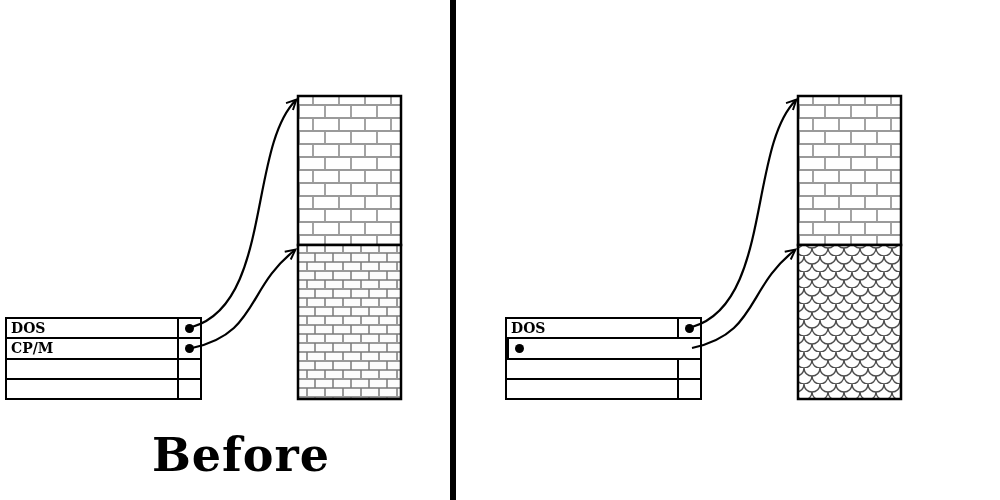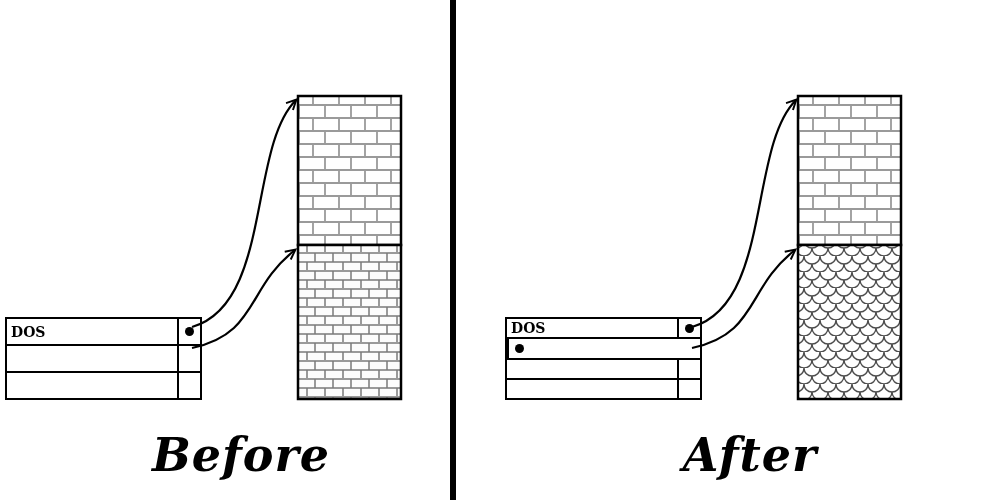--- a/index.html
+++ b/index.html
@@ -42,21 +42,21 @@
   .pmarkercol {
     width: 21px; border-left: 2px solid #000;
     display: flex; align-items: center; justify-content: center;
   }
   .pmarker { width: 9px; height: 9px; background: #000; border-radius: 50%; }
 
   
   .caption {
     position: absolute; top: 428px; left: 0; width: 100%;
     text-align: center;
-    font-style: italic; font-weight: bold; font-size: 46px;
+    font-weight: bold; font-size: 46px;
     letter-spacing: 1px;
   }
   .panel-before .caption { transform: translateX(16px); }
 </style>
 </head>
 <body>
 
 <div class="canvas">
 
   <section class="panel panel-before">
@@ -79,20 +79,26 @@
       <rect x="298" y="96" width="103" height="149" fill="url(#brickBigL)" stroke="#000" stroke-width="2.5"></rect>
       <rect x="298" y="245" width="103" height="154" fill="url(#brickSmallL)" stroke="#000" stroke-width="2.5"></rect>
 
       <path d="M192 327 C272 304 248 148 296 100" fill="none" stroke="#000" stroke-width="2.2" marker-end="url(#arrowHeadL)"></path>
       <path d="M192 348 C258 334 246 288 295 250" fill="none" stroke="#000" stroke-width="2.2" marker-end="url(#arrowHeadL)"></path>
     </svg>
 
     <div class="ptable">
       <div class="prow">
         <span class="plabel">DOS</span>
+        <span class="pmarkercol">
+          <span class="pmarker"></span>
+        </span>
+      </div>
+      <div class="prow">
+        <span class="plabel">CP/M</span>
         <span class="pmarkercol">
           <span class="pmarker"></span>
         </span>
       </div>
       <div class="prow empty">
         <span class="plabel"></span>
         <span class="pmarkercol">
           
         </span>
       </div>
@@ -157,16 +163,15 @@
         </span>
       </div>
       <div class="prow empty">
         <span class="plabel"></span>
         <span class="pmarkercol">
           
         </span>
       </div>
     </div>
 
-    <div class="caption">After</div>
   </section>
 
 </div>
 
 </body></html>

